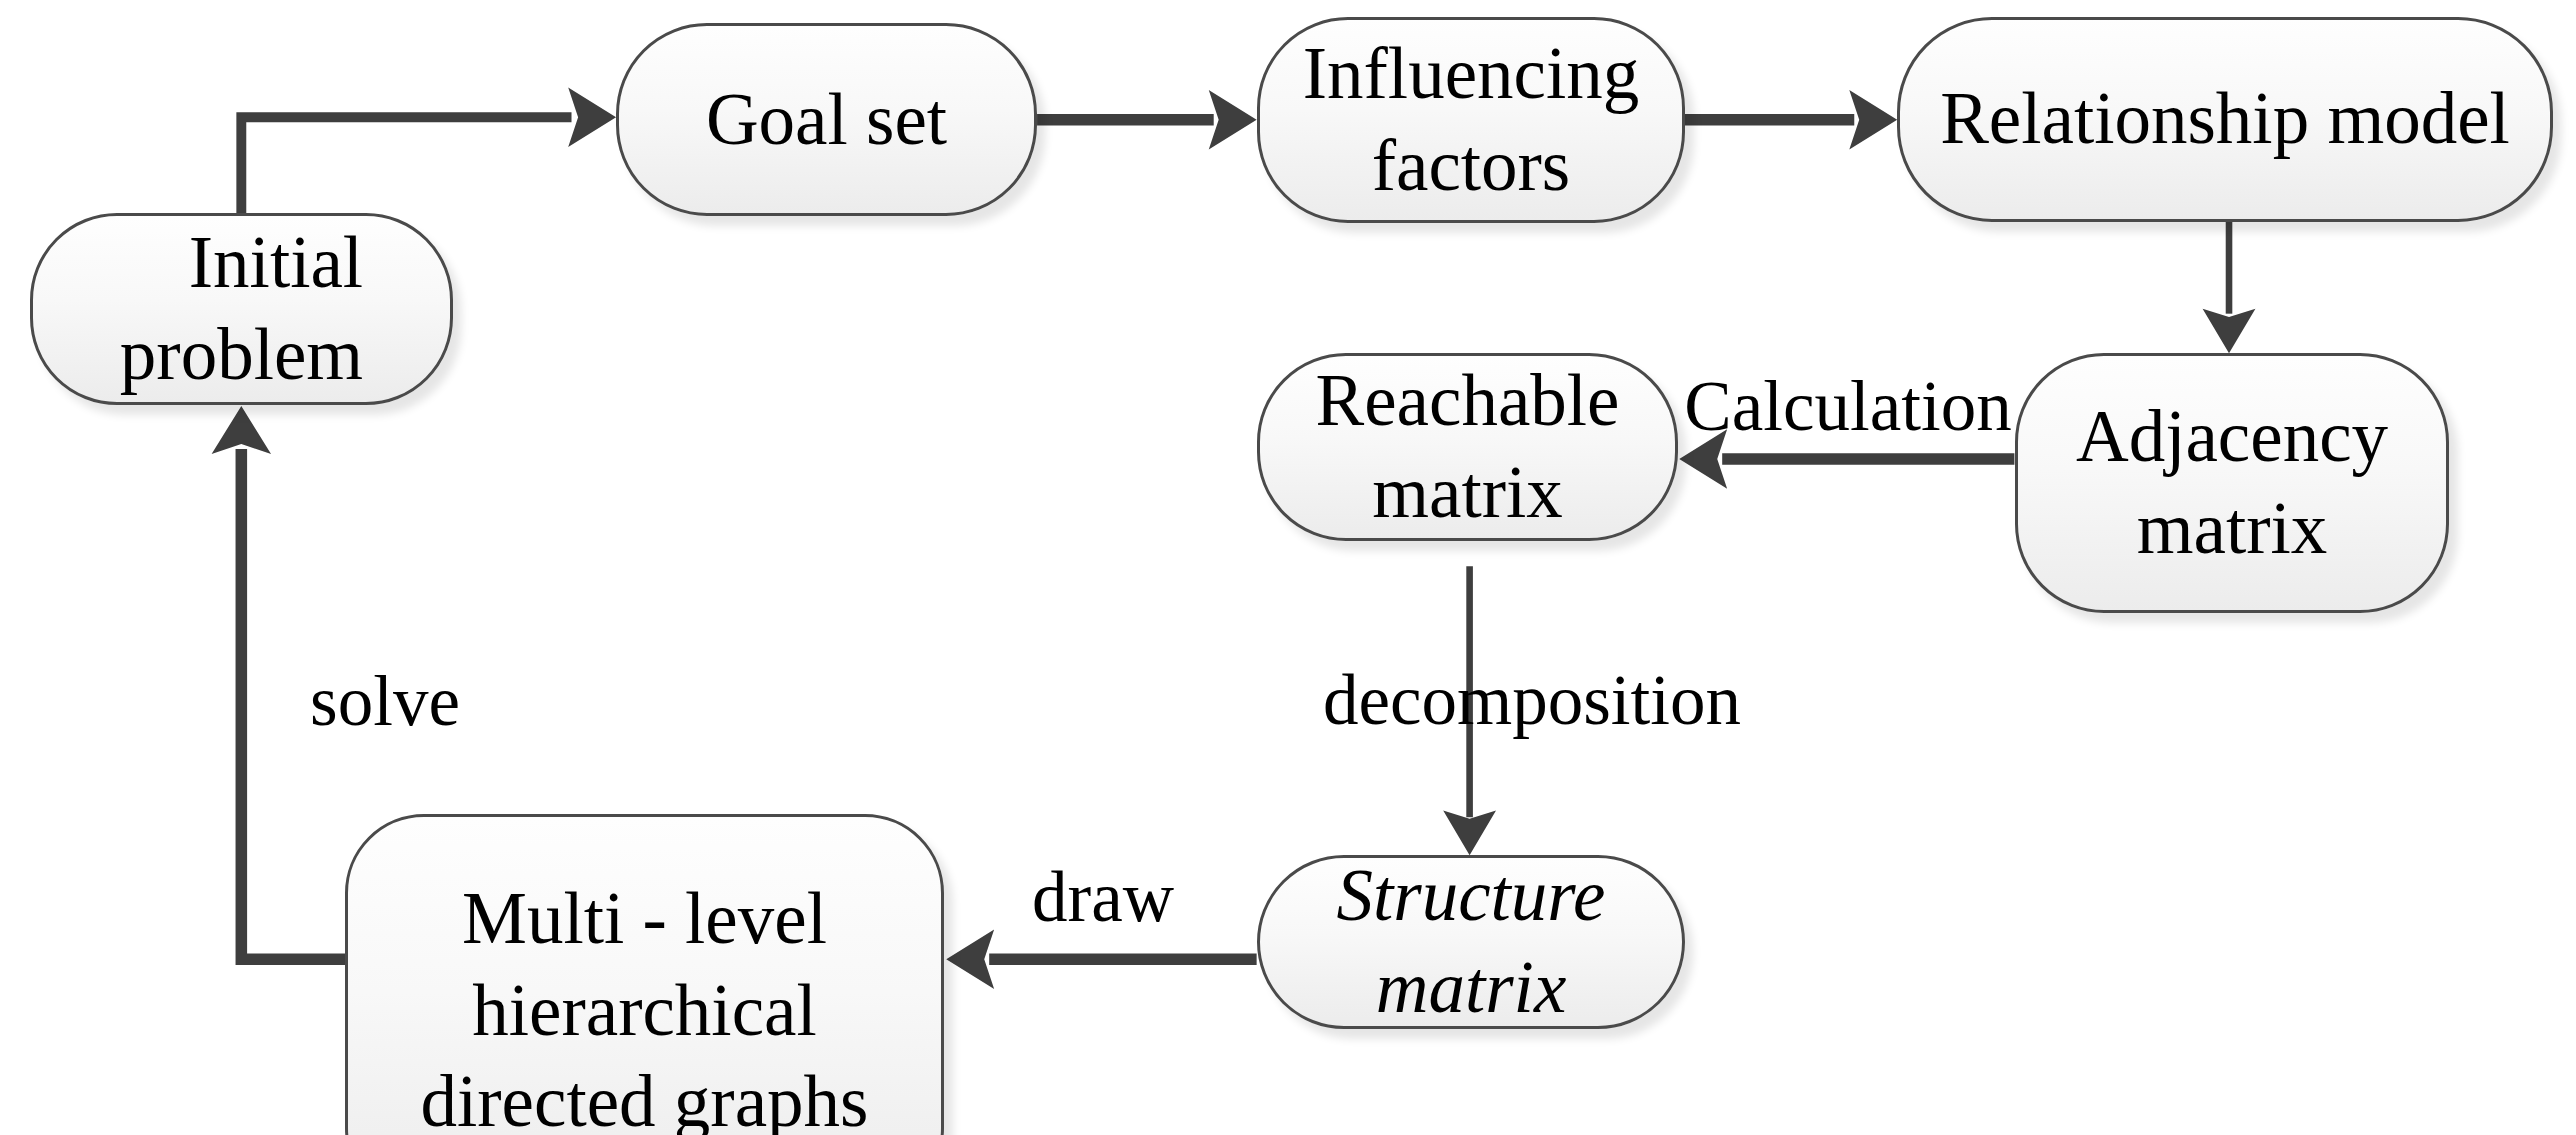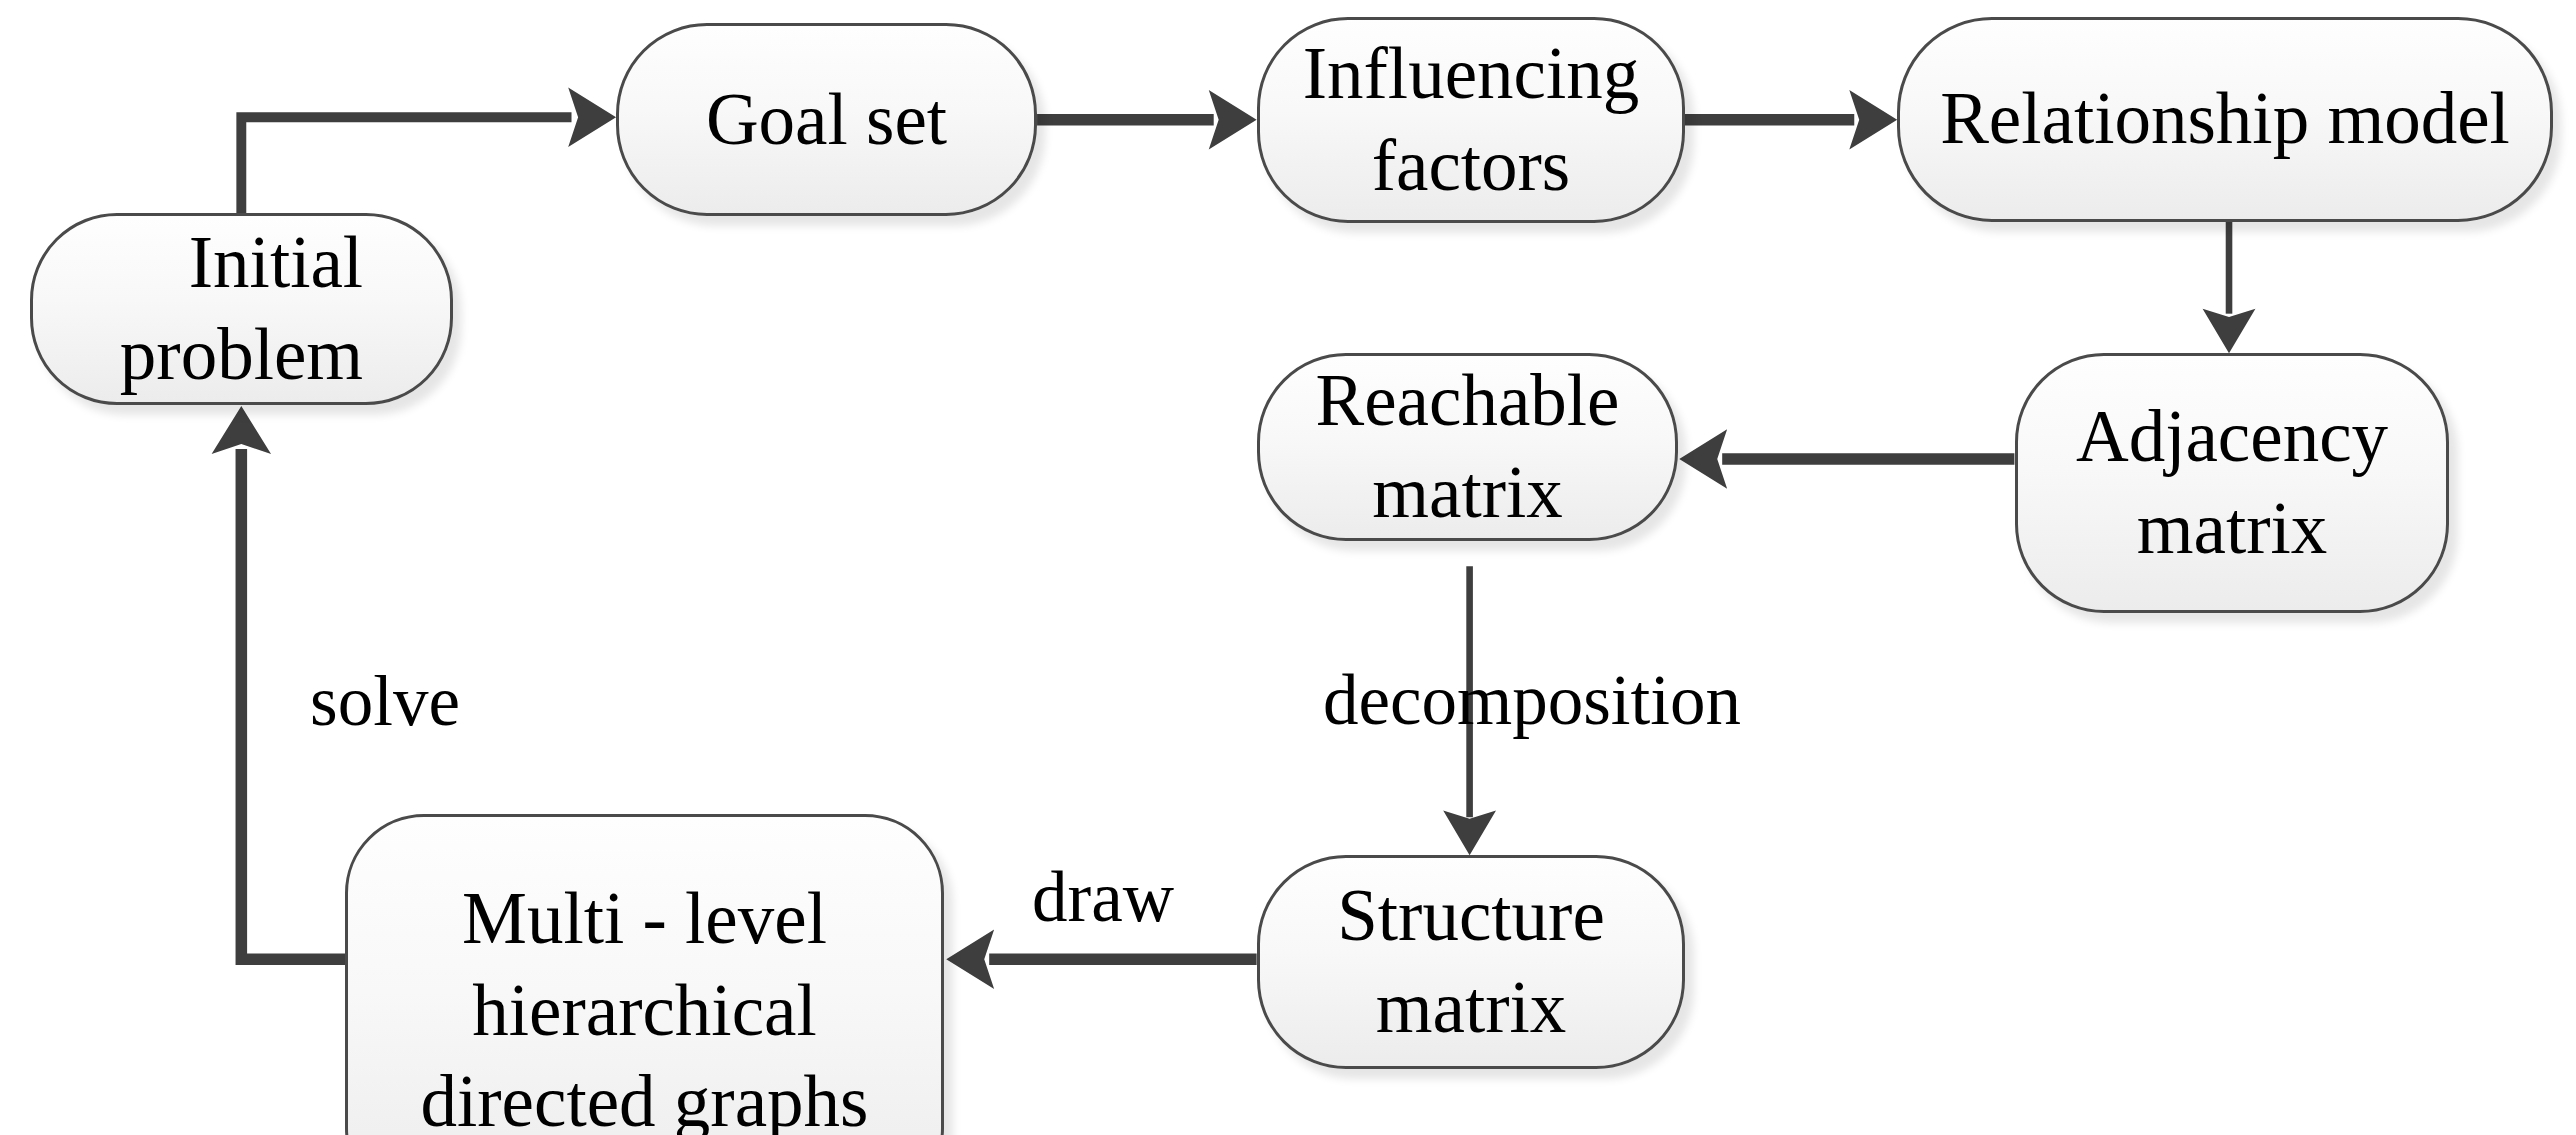--- a/index.html
+++ b/index.html
@@ -47,21 +47,21 @@
     white-space: nowrap;
     z-index: 3;
   }
   
   #node-initial      { left: 30px;   top: 213px;  width: 423px; height: 192px; border-radius: 87px; text-align: right; }
   #node-goal         { left: 616px;  top: 23px;   width: 421px; height: 193px; border-radius: 91px; }
   #node-influencing  { left: 1257px; top: 16.5px;   width: 428px; height: 206px; border-radius: 91px; }
   #node-relationship { left: 1897px; top: 16.5px;   width: 656px; height: 205px; border-radius: 95px; }
   #node-adjacency    { left: 2015px; top: 353px;  width: 434px; height: 260px; border-radius: 89px; }
   #node-reachable    { left: 1257px; top: 353px;  width: 421px; height: 188px; border-radius: 89px; }
-  #node-structure    { left: 1257px; top: 855px; width: 428px; height: 214px; border-radius: 89px; }
+  #node-structure    { left: 1257px; top: 855px; width: 428px; height: 174px; border-radius: 89px; font-style: italic; }
   #node-multilevel   { left: 345px;  top: 814px;  width: 599px; height: 393px; border-radius: 79px;  }
   
   #label-calculation   { left: 1848px; top: 406px; }
   #label-decomposition { left: 1532px; top: 700px; }
   #label-draw          { left: 1103px; top: 897px; text-align: right; }
   #label-solve         { left: 385px;  top: 654px; margin-top: 47px; }
 </style>
 </head>
 <body>
 
@@ -128,20 +128,21 @@
   <div class="node" id="node-reachable">Reachable
 matrix</div>
 
   <div class="node" id="node-structure">Structure
 matrix</div>
 
   <div class="node" id="node-multilevel">Multi - level
 hierarchical
 directed graphs</div>
 
+  <div class="edge-label" id="label-calculation">Calculation</div>
 
   <div class="edge-label" id="label-decomposition">decomposition</div>
 
   <div class="edge-label" id="label-draw">draw</div>
 
   <div class="edge-label" id="label-solve">solve</div>
 
 </div>
 
 

